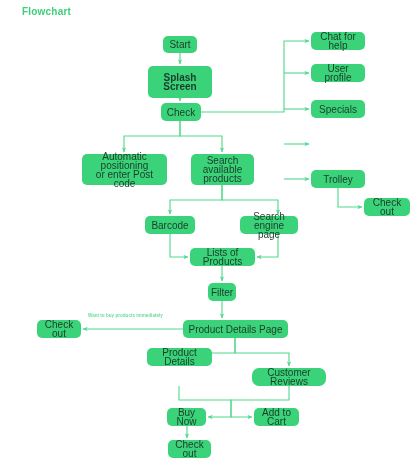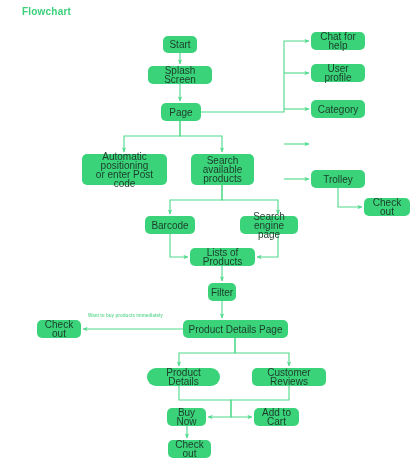--- a/index.html
+++ b/index.html
@@ -118,29 +118,29 @@
       <path d="M289,386 L289,400 L231,400 L231,417 L252,417"></path>
 
       <path d="M187,426 L187,438"></path>
     </g>
   </svg>
 
   <div class="edge-label" style="left:88px; top:313px;">Want to buy products immediately</div>
 
   <div class="node" style="left:163px; top:36px; width:34px; height:17px;">Start</div>
 
-  <div class="node" style="left:148px; top:66px; width:64px; height:18px;">Splash Screen</div>
+  <div class="node" style="left:148px; top:66px; width:64px; height:32px;font-weight:bold;">Splash Screen</div>
 
-  <div class="node" style="left:161px; top:103px; width:40px; height:18px;">Page</div>
+  <div class="node" style="left:161px; top:103px; width:40px; height:18px;">Check</div>
 
   <div class="node" style="left:311px; top:32px; width:54px; height:18px;">Chat for help</div>
 
   <div class="node" style="left:311px; top:64px; width:54px; height:18px;">User profile</div>
 
-  <div class="node" style="left:311px; top:100px; width:54px; height:18px;">Category</div>
+  <div class="node" style="left:311px; top:100px; width:54px; height:18px;">Specials</div>
 
 
   <div class="node" style="left:311px; top:170px; width:54px; height:18px;">Trolley</div>
 
   <div class="node" style="left:364px; top:198px; width:46px; height:18px;">Check out</div>
 
   <div class="node" style="left:82px; top:154px; width:85px; height:31px;">Automatic positioning
 or enter Post code</div>
 
   <div class="node" style="left:191px; top:154px; width:63px; height:31px;text-align:center;">Search available
@@ -151,23 +151,23 @@
   <div class="node" style="left:240px; top:216px; width:58px; height:18px;">Search engine page</div>
 
   <div class="node" style="left:190px; top:248px; width:65px; height:18px;">Lists of Products</div>
 
   <div class="node" style="left:208px; top:283px; width:28px; height:18px;">Filter</div>
 
   <div class="node" style="left:183px; top:320px; width:105px; height:18px;">Product Details Page</div>
 
   <div class="node" style="left:37px; top:320px; width:44px; height:18px;">Check out</div>
 
-  <div class="node" style="left:147px; top:368px; width:73px; height:18px;border-radius:9px;">Product Details</div>
+  <div class="node" style="left:147px; top:348px; width:65px; height:18px;">Product Details</div>
 
-  <div class="node" style="left:252px; top:368px; width:74px; height:18px;">Customer Reviews</div>
+  <div class="node" style="left:252px; top:368px; width:74px; height:18px;border-radius:7px;">Customer Reviews</div>
 
   <div class="node" style="left:167px; top:408px; width:39px; height:18px;">Buy Now</div>
 
   <div class="node" style="left:254px; top:408px; width:45px; height:18px;">Add to Cart</div>
 
   <div class="node" style="left:168px; top:440px; width:43px; height:18px;">Check out</div>
 
 </div>
 
 </body></html>

